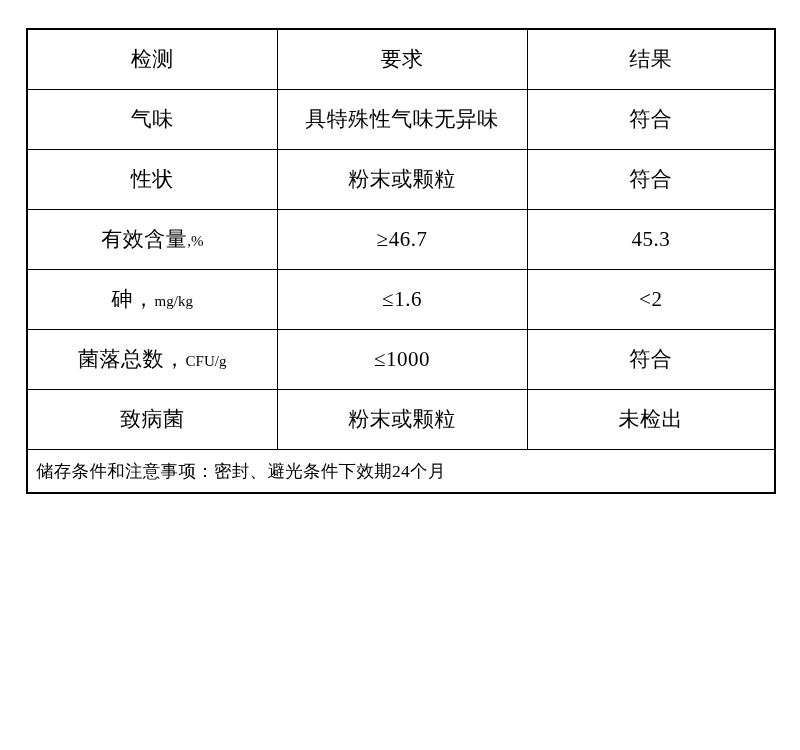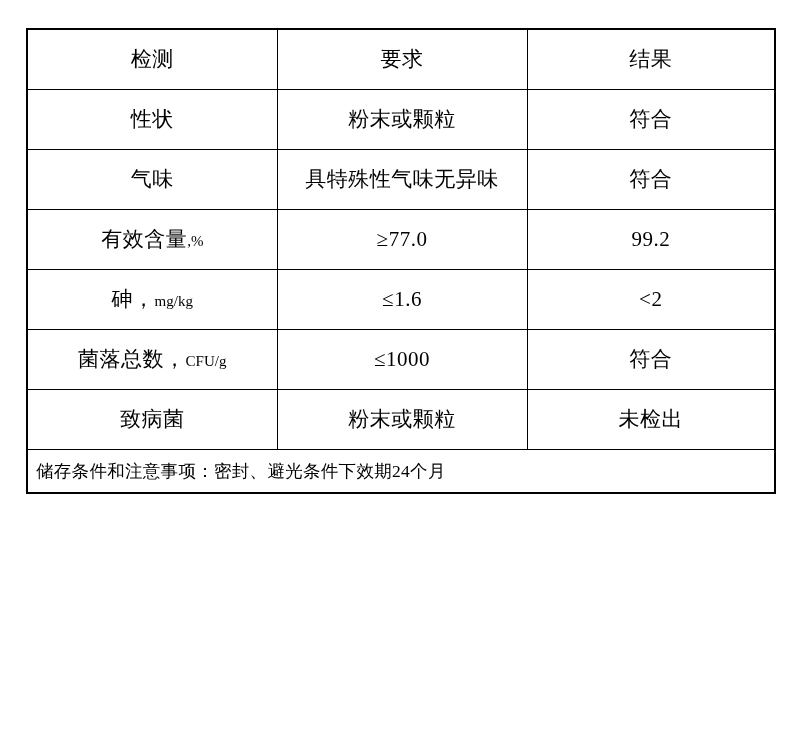--- a/index.html
+++ b/index.html
@@ -72,35 +72,35 @@
     </colgroup>
     <tbody>
       <tr class="header">
         <td>检测</td>
         <td>要求</td>
         <td>结果</td>
       </tr>
 
 
       <tr>
+        <td><span class="cellwrap"><span>气味</span></span></td>
+        <td>具特殊性气味无异味</td>
+        <td>符合</td>
+      </tr>
+
+      <tr>
         <td><span class="cellwrap"><span>性状</span></span></td>
         <td>粉末或颗粒</td>
         <td>符合</td>
       </tr>
 
       <tr>
-        <td><span class="cellwrap"><span>气味</span></span></td>
-        <td>具特殊性气味无异味</td>
-        <td>符合</td>
-      </tr>
-
-      <tr>
         <td><span class="cellwrap"><span>有效含量</span><span class="unit">,%</span></span></td>
-        <td class="num">≥77.0</td>
-        <td class="num">99.2</td>
+        <td class="num">≥46.7</td>
+        <td class="num">45.3</td>
       </tr>
 
 
 
       <tr>
         <td><span class="cellwrap"><span>砷，</span><span class="unit">mg/kg</span></span></td>
         <td class="num">≤1.6</td>
         <td class="num">&lt;2</td>
       </tr>
 

